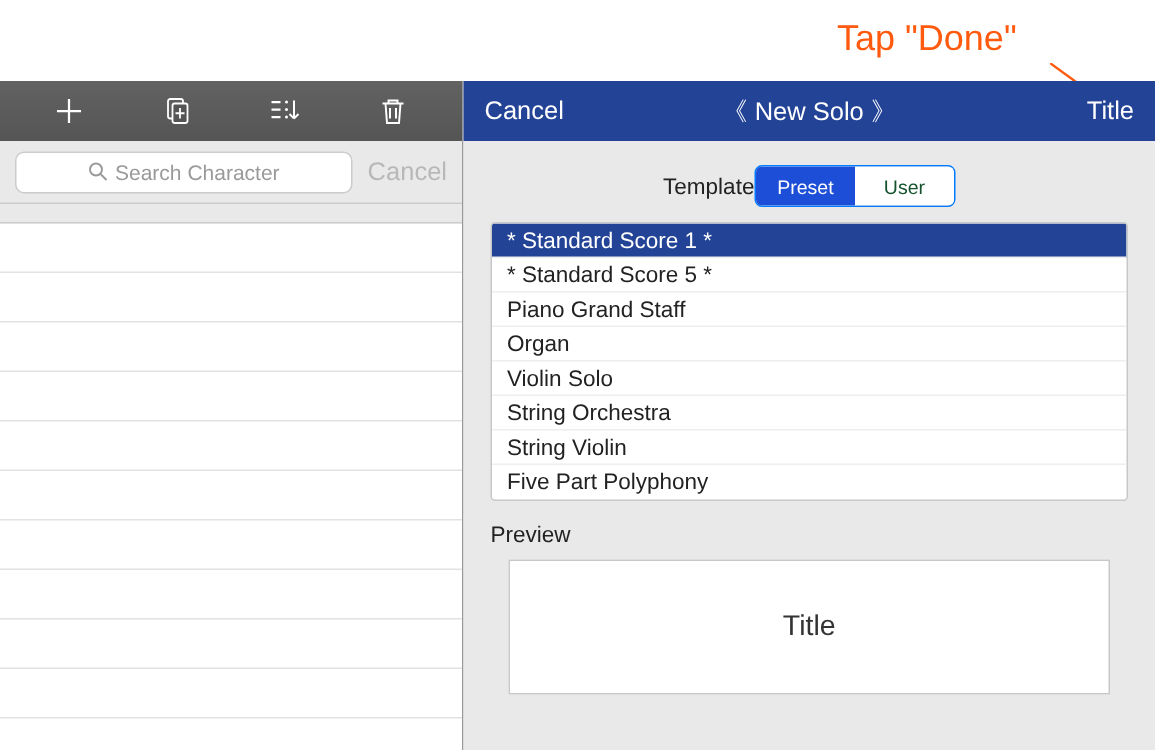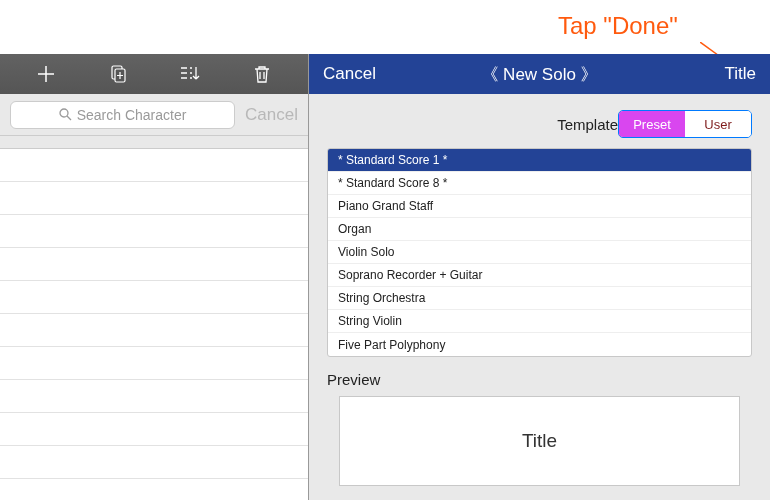--- a/index.html
+++ b/index.html
@@ -12,27 +12,27 @@
 .tb-icon { color: #fff; width: 22px; height: 22px; display: flex; align-items: center; justify-content: center; }
 .searchbar { height: 42px; background: #e9e9e9; display: flex; align-items: center; padding: 0 10px; gap: 10px; border-bottom: 1px solid #ccc; }
 .search-input { flex: 1; height: 28px; border-radius: 6px; border: 1px solid #ccc; background: #fff; text-align: center; color: #9a9a9a; font-size: 14px; display: flex; align-items: center; justify-content: center; gap: 5px; }
 .search-cancel { color: #b8b8b8; font-size: 17px; }
 .left-list { background: #fff; height: calc(100% - 82px); }
 .left-row { height: 33px; border-bottom: 1px solid #e2e2e2; }
 .left-head { height: 13px; background: #e9e9e9; border-bottom: 1px solid #ccc; }
 .right-panel { flex: 1; background: #e9e9e9; display: flex; flex-direction: column; }
 .right-navbar { height: 40px; background: #234396; color: #fff; display: flex; align-items: center; justify-content: space-between; padding: 0 14px; font-size: 17px; position: relative; }
 .nav-title { position: absolute; left: 0; right: 0; text-align: center; pointer-events: none; font-size: 17px; }
-.template-header { display: flex; align-items: center; justify-content: flex-end; padding: 16px 18px 10px 18px; }
+.template-header { display: flex; align-items: center; justify-content: center; padding: 16px 18px 10px 18px; }
 .template-label { font-size: 15px; color: #222; }
 .segmented { display: flex; border: 1px solid #007aff; border-radius: 5px; overflow: hidden; height: 28px; }
-.seg-btn { width: 66px; font-size: 13px; display: flex; align-items: center; justify-content: center; background: #fff; color: #7f1d1d; }
-.seg-btn.active { background: #d946ef; color: #fff; }
+.seg-btn { width: 66px; font-size: 13px; display: flex; align-items: center; justify-content: center; background: #fff; color: #14532d; }
+.seg-btn.active { background: #1d4ed8; color: #fff; }
 .template-list { margin: 0 18px; background: #fff; border: 1px solid #c8c8c8; border-radius: 3px; overflow: hidden; }
-.tpl-row { height: 23px; padding: 0 10px; font-size: 12px; color: #222; display: flex; align-items: center; border-bottom: 1px solid #eee; }
+.tpl-row { height: 23px; padding: 0 10px; font-size: 15px; color: #222; display: flex; align-items: center; border-bottom: 1px solid #eee; }
 .tpl-row:last-child { border-bottom: none; }
 .tpl-row.selected { background: #234396; color: #fff; }
 .preview-label { font-size: 15px; color: #222; padding: 14px 8px 8px 18px; }
 .preview-box { margin: 0 30px; background: #fff; border: 1px solid #c8c8c8; height: 90px; display: flex; align-items: center; justify-content: center; font-size: 19px; color: #333; }
 </style>
 </head>
 <body>
 
 <div class="annotation">Tap "Done"</div>
 <svg class="annotation-line">
@@ -102,25 +102,24 @@
     </div>
     <div class="template-header">
       <div class="template-label">Template</div>
       <div class="segmented">
         <div class="seg-btn active">Preset</div>
         <div class="seg-btn">User</div>
       </div>
     </div>
     <div class="template-list">
       <div class="tpl-row selected">* Standard Score 1 *</div>
-      <div class="tpl-row">* Standard Score 8 *</div>
+      <div class="tpl-row">* Standard Score 5 *</div>
       <div class="tpl-row">Piano Grand Staff</div>
       <div class="tpl-row">Organ</div>
       <div class="tpl-row">Violin Solo</div>
-      <div class="tpl-row">Soprano Recorder + Guitar</div>
       <div class="tpl-row">String Orchestra</div>
       <div class="tpl-row">String Violin</div>
       <div class="tpl-row">Five Part Polyphony</div>
     </div>
     <div class="preview-label">Preview</div>
     <div class="preview-box">
       <span>Title</span>
     </div>
   </div>
 </div>

